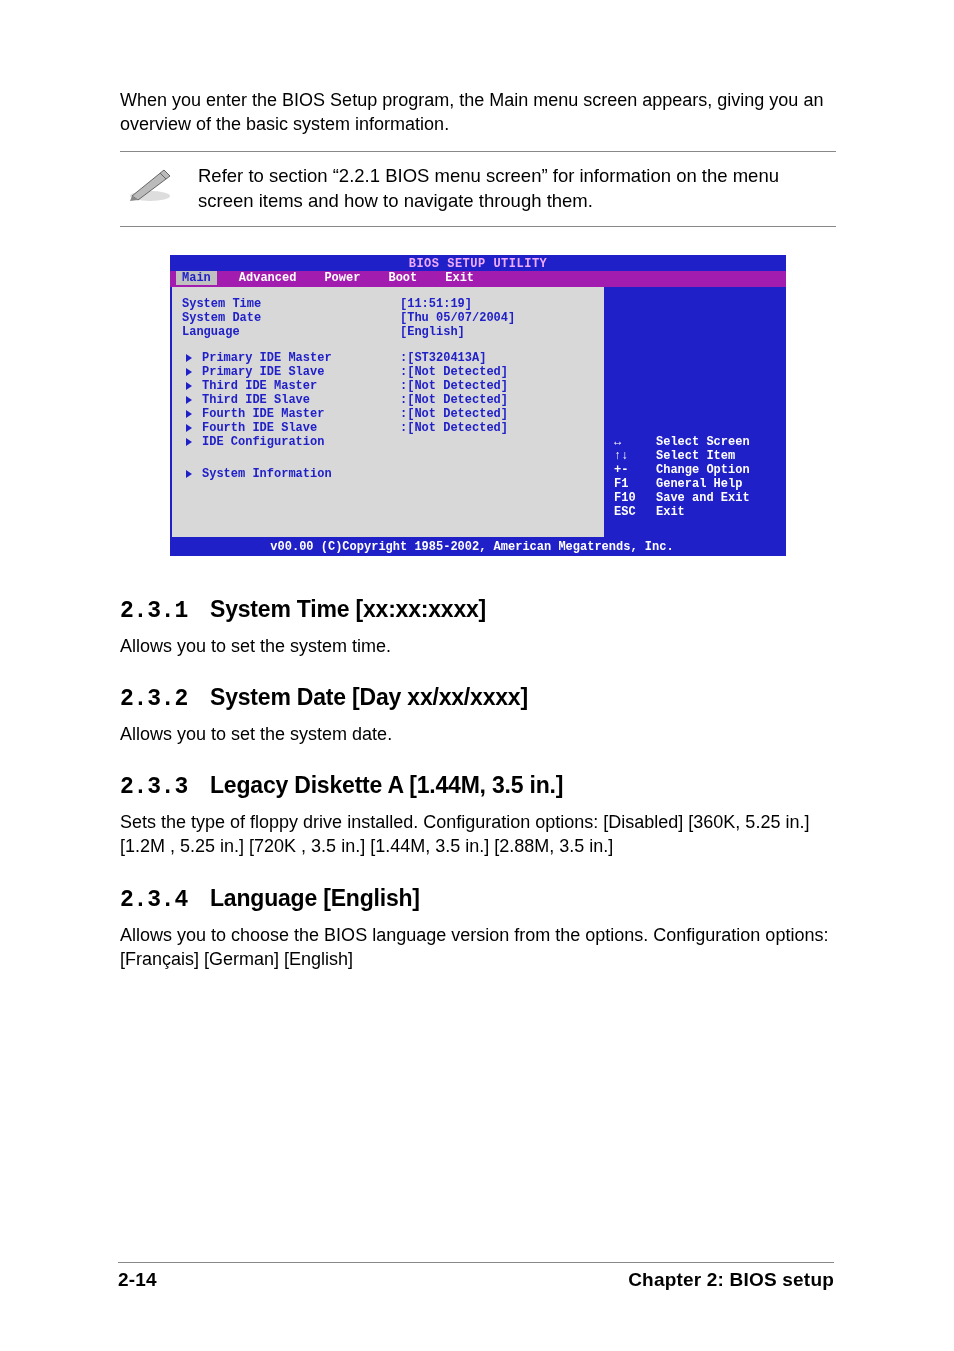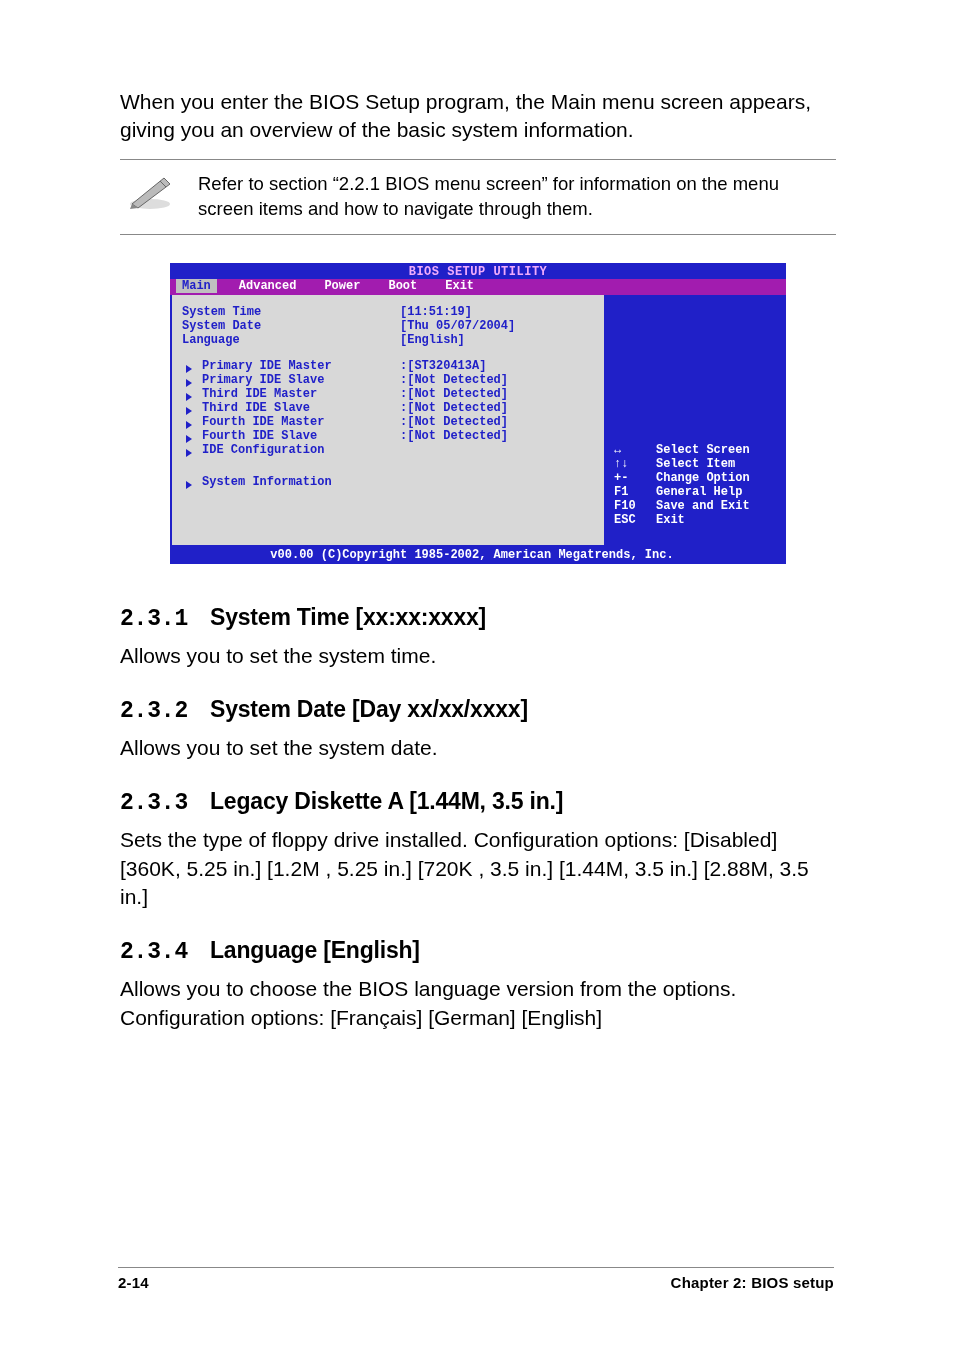--- a/index.html
+++ b/index.html
@@ -15,21 +15,21 @@
     padding: 88px 118px 0 120px;
   }
   h1.section {
     font-size: 31px;
     font-weight: 900;
     margin-bottom: 18px;
     font-family: Arial, Helvetica, sans-serif;
   }
   h1.section .num { margin-right: 38px; }
   p.body {
-    font-size: 21px;
+    font-size: 18px;
     line-height: 1.35;
     margin-bottom: 14px;
   }
   .note-wrap {
     display: flex;
     align-items: flex-start;
     gap: 24px;
     border-top: 1px solid #888;
     border-bottom: 1px solid #888;
     padding: 12px 0 12px 0;
@@ -84,21 +84,21 @@
   .bios-right {
     width: 178px;
     background: #2020c8;
     color: #fff;
     padding: 10px 6px;
     position: relative;
   }
   .row { display: flex; white-space: pre; }
   .row .label { width: 218px; }
   .row .val { }
-  .sub { display: flex; align-items: flex-end; }
+  .sub { display: flex; align-items: center; }
   .tri {
     width: 0; height: 0;
     border-top: 4px solid transparent;
     border-bottom: 4px solid transparent;
     border-left: 6px solid #2020c8;
     margin-right: 10px;
     margin-left: 4px;
     flex: 0 0 auto;
   }
   .help-block { position: absolute; bottom: 18px; left: 8px; right: 4px; }
@@ -123,21 +123,21 @@
   
   .page-footer {
     position: absolute;
     left: 118px;
     right: 120px;
     bottom: 60px;
     border-top: 1px solid #888;
     padding-top: 6px;
     display: flex;
     justify-content: space-between;
-    font-size: 15px;
+    font-size: 19px;
     font-weight: 700;
     letter-spacing: 0.2px;
   }
 </style>
 </head>
 <body>
 
 <div class="page">
 
 

